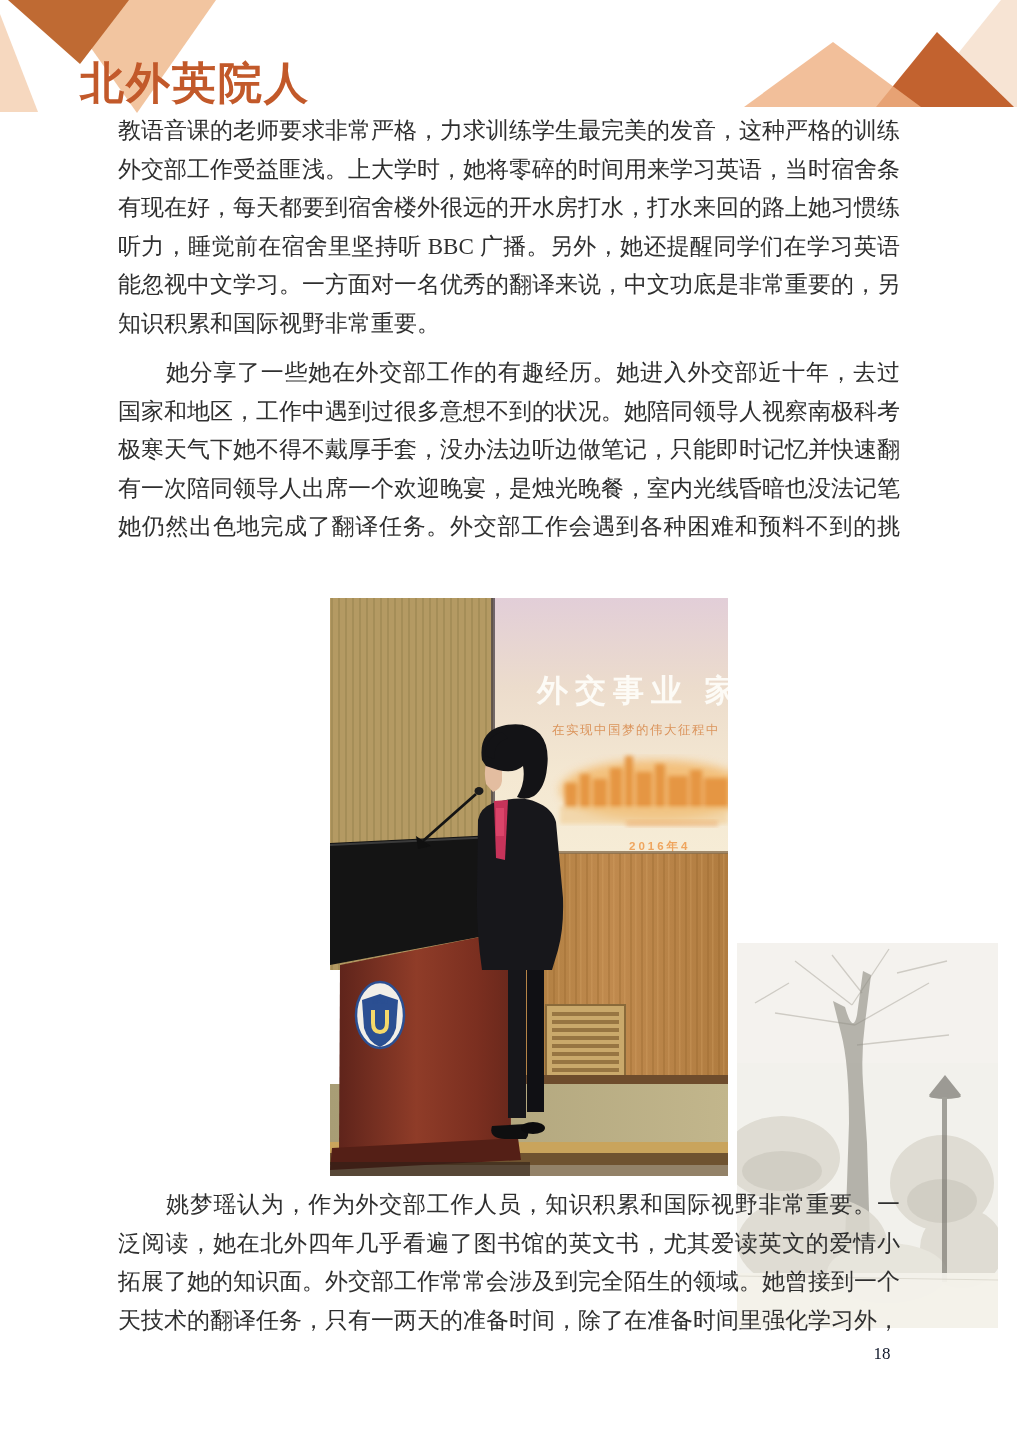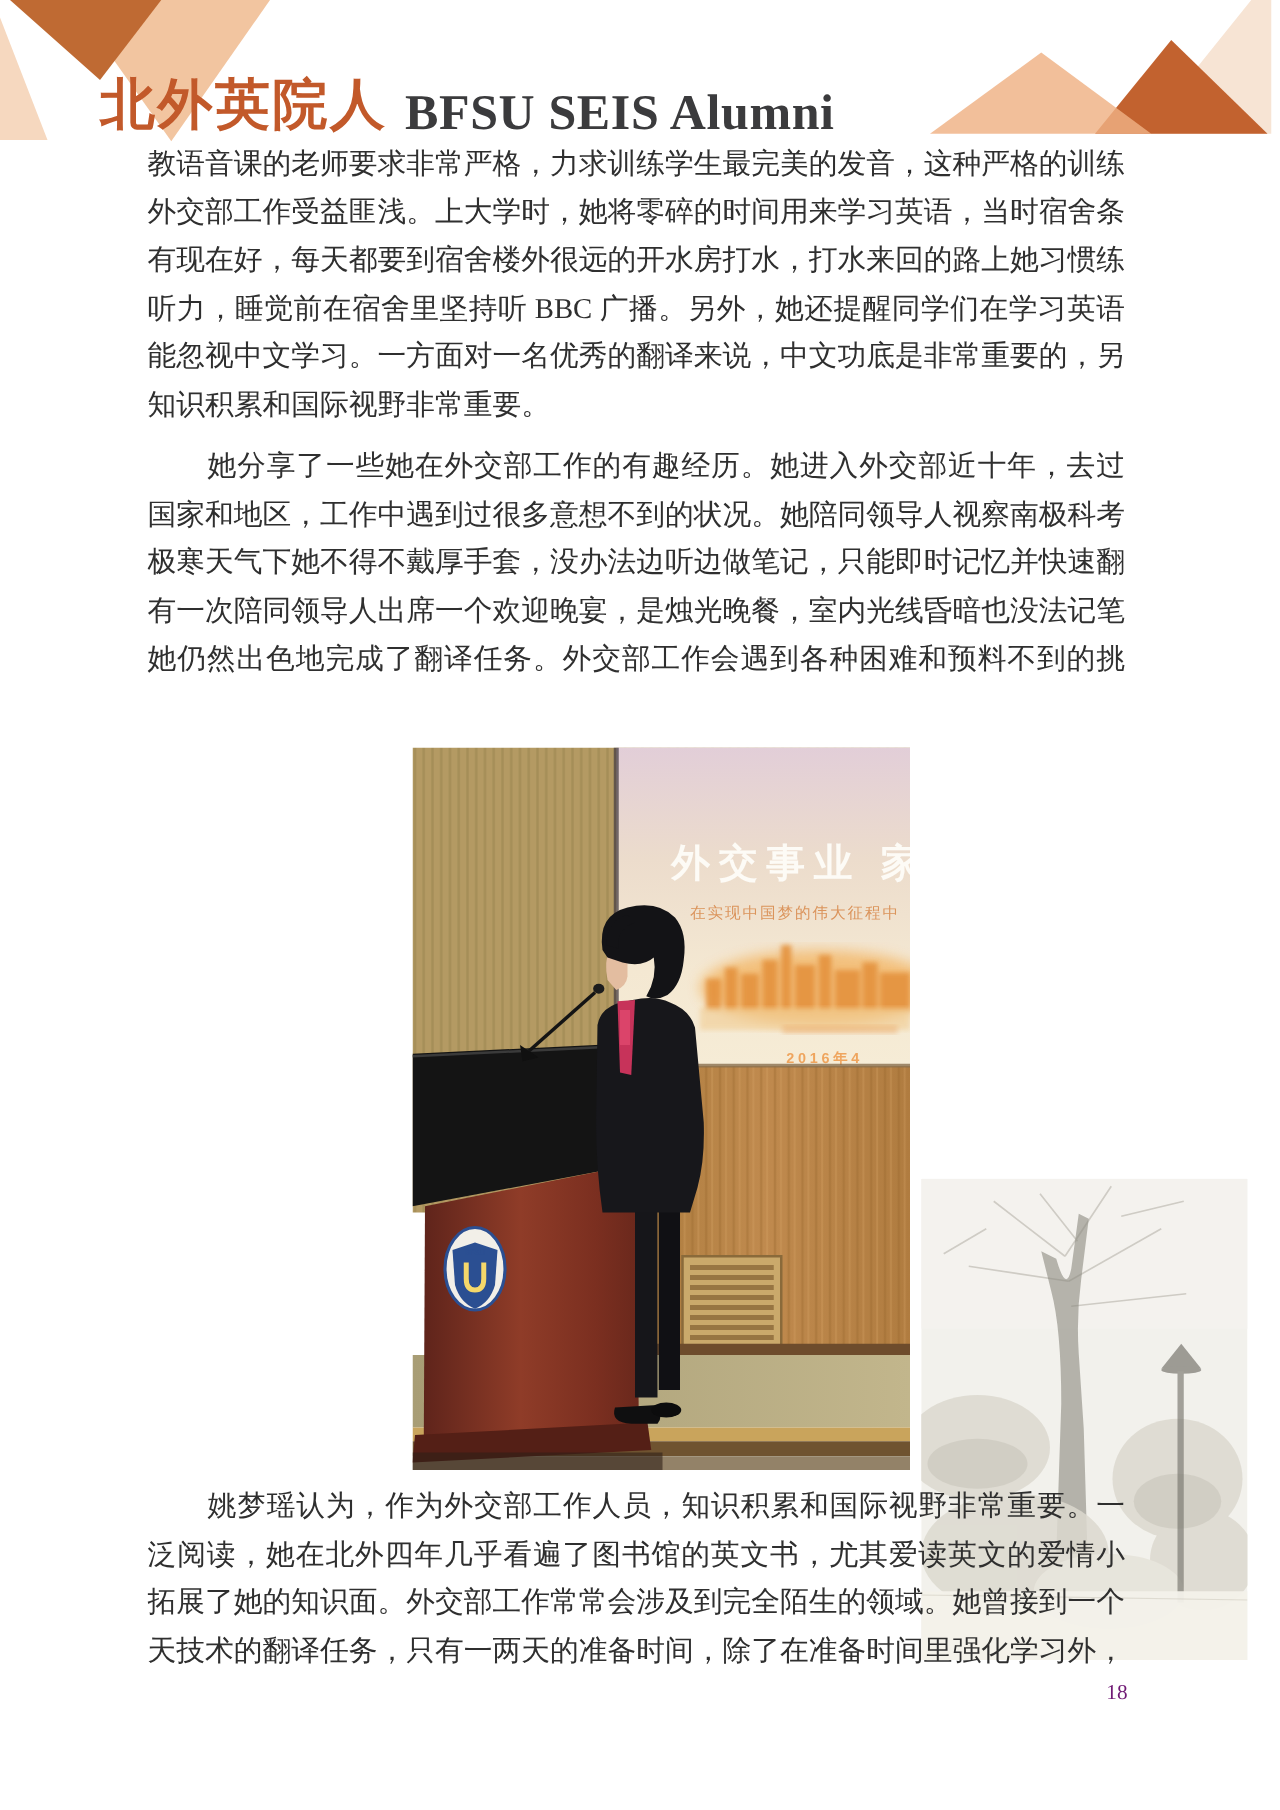--- a/index.html
+++ b/index.html
@@ -31,43 +31,42 @@
   .bline.end  { text-align-last:left; }
   .bline.ind  { padding-left:48px; }
   #para-1 { top:112px; }
   #para-2 { top:354px; }
   #para-3 { top:1186px; z-index:5; }
   
   #speech-photo { position:absolute; left:330px; top:598px; width:398px; height:578px; z-index:2; }
   #snow-photo   { position:absolute; left:737px; top:943px; width:261px; height:385px; z-index:1; }
   
   #page-number {
-    position:absolute; left:862px; top:1344px; width:40px; text-align:right;
-    font-size:17px; color:#701a75;
+    position:absolute; left:862px; top:1344px; width:40px; text-align:center;
+    font-size:17px; color:#0f172a;
   }
 </style>
 </head>
 <body>
 
 <div id="page">
 
   <svg id="header-decor" viewBox="0 0 1024 115" preserveAspectRatio="none">
 
     <polygon points="0,14 38,112 0,112" fill="#f6d8bf"></polygon>
     <polygon points="57,0 216,0 137,113" fill="#f2c5a0"></polygon>
     <polygon points="8,0 129,0 80,64" fill="#bf6a33"></polygon>
 
     <polygon points="1001,0 1017,0 1017,107 915,107" fill="#f7e4d4"></polygon>
     <polygon points="937,32 876,107 1014,107" fill="#c2622f"></polygon>
     <polygon points="833,42 744,107 921,107" fill="#efb184" fill-opacity="0.82"></polygon>
   </svg>
 
   <div id="masthead">
     <span class="title-cn">北外英院人</span>
-    <span class="title-en">BFSU SEIS Alumni</span>
   </div>
 
   <div class="para" id="para-1">
     <span class="bline">教语音课的老师要求非常严格，力求训练学生最完美的发音，这种严格的训练让她在</span>
     <span class="bline">外交部工作受益匪浅。上大学时，她将零碎的时间用来学习英语，当时宿舍条件还没</span>
     <span class="bline">有现在好，每天都要到宿舍楼外很远的开水房打水，打水来回的路上她习惯练习英语</span>
     <span class="bline">听力，睡觉前在宿舍里坚持听 BBC 广播。另外，她还提醒同学们在学习英语的时候不</span>
     <span class="bline">能忽视中文学习。一方面对一名优秀的翻译来说，中文功底是非常重要的，另一方面，</span>
     <span class="bline end">知识积累和国际视野非常重要。</span>
   </div>

